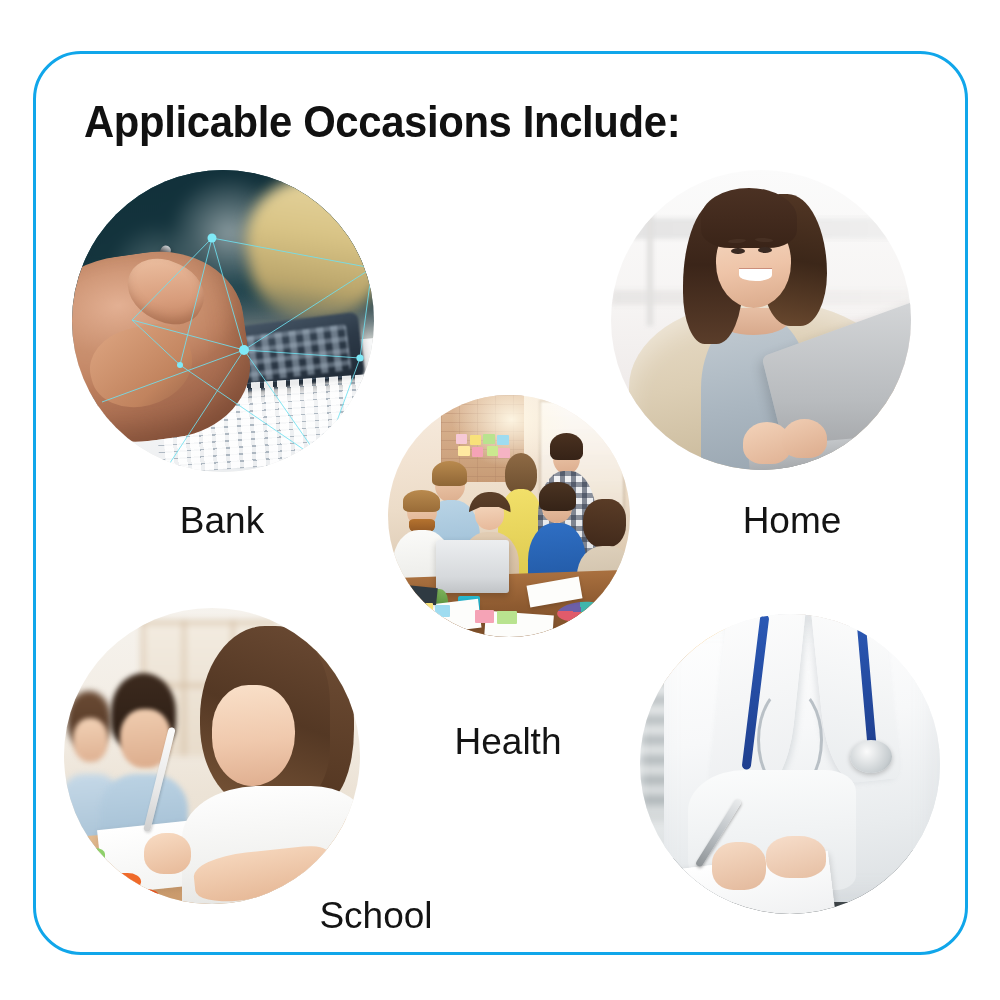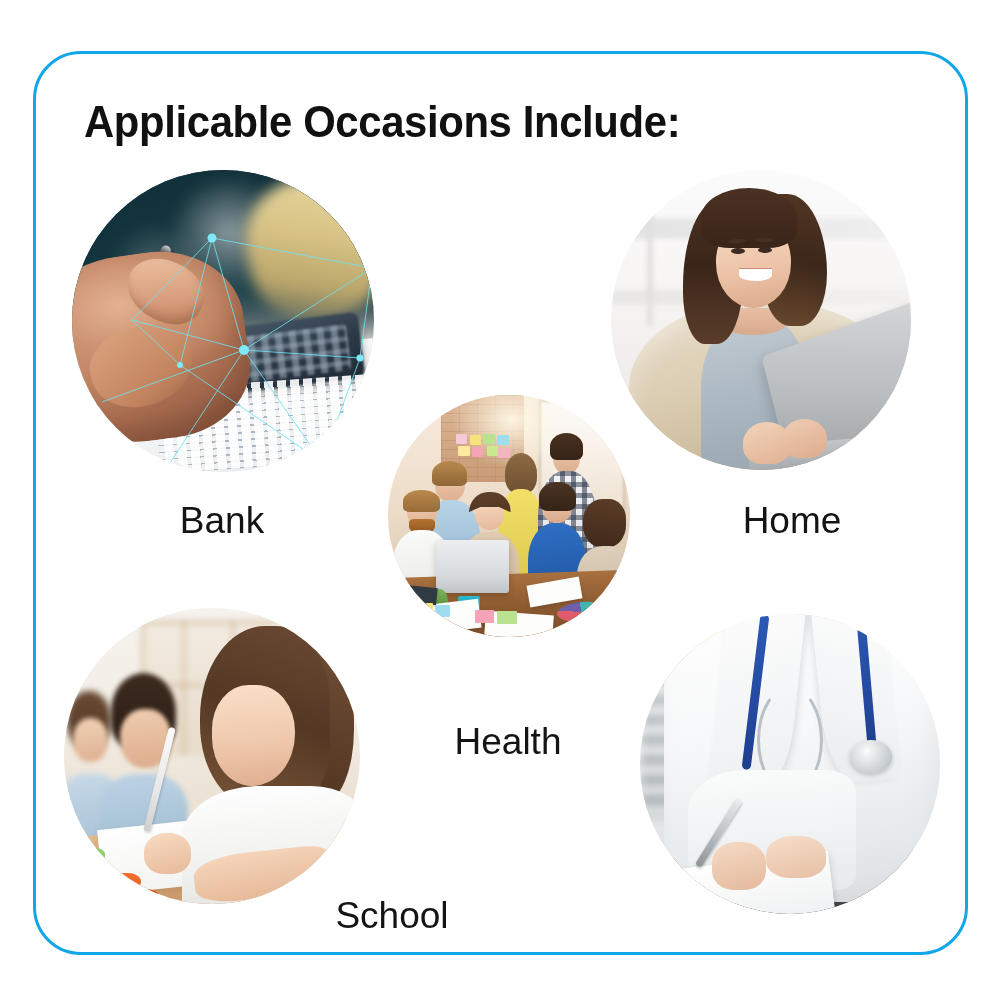--- a/index.html
+++ b/index.html
@@ -485,21 +485,21 @@
                   border-radius:30% 40% 20% 50%;"></div>
       <div class="sch-pony"></div>
       <div class="sch-girl-hair"></div>
       <div class="sch-face"></div>
       <div class="sch-shirt"></div>
       <div class="sch-arm"></div>
       <div class="sch-pen"></div>
       <div class="sch-hand"></div>
     </div>
   </div>
-  <div class="lbl" style="left:292px;top:895px;width:200px;">School</div>
+  <div class="lbl" style="left:276px;top:895px;width:200px;">School</div>
 
   <div class="circle" style="left:640px;top:614px;width:300px;height:300px;">
     <div class="ph">
       <div class="hc-bg"></div>
       <div class="hc-color"></div>
       <div class="hc-blur"></div>
       <div class="hc-desk"></div>
       <div class="hc-neck"></div>
       <div class="hc-inner"></div>
       <div class="hc-coat"></div>

